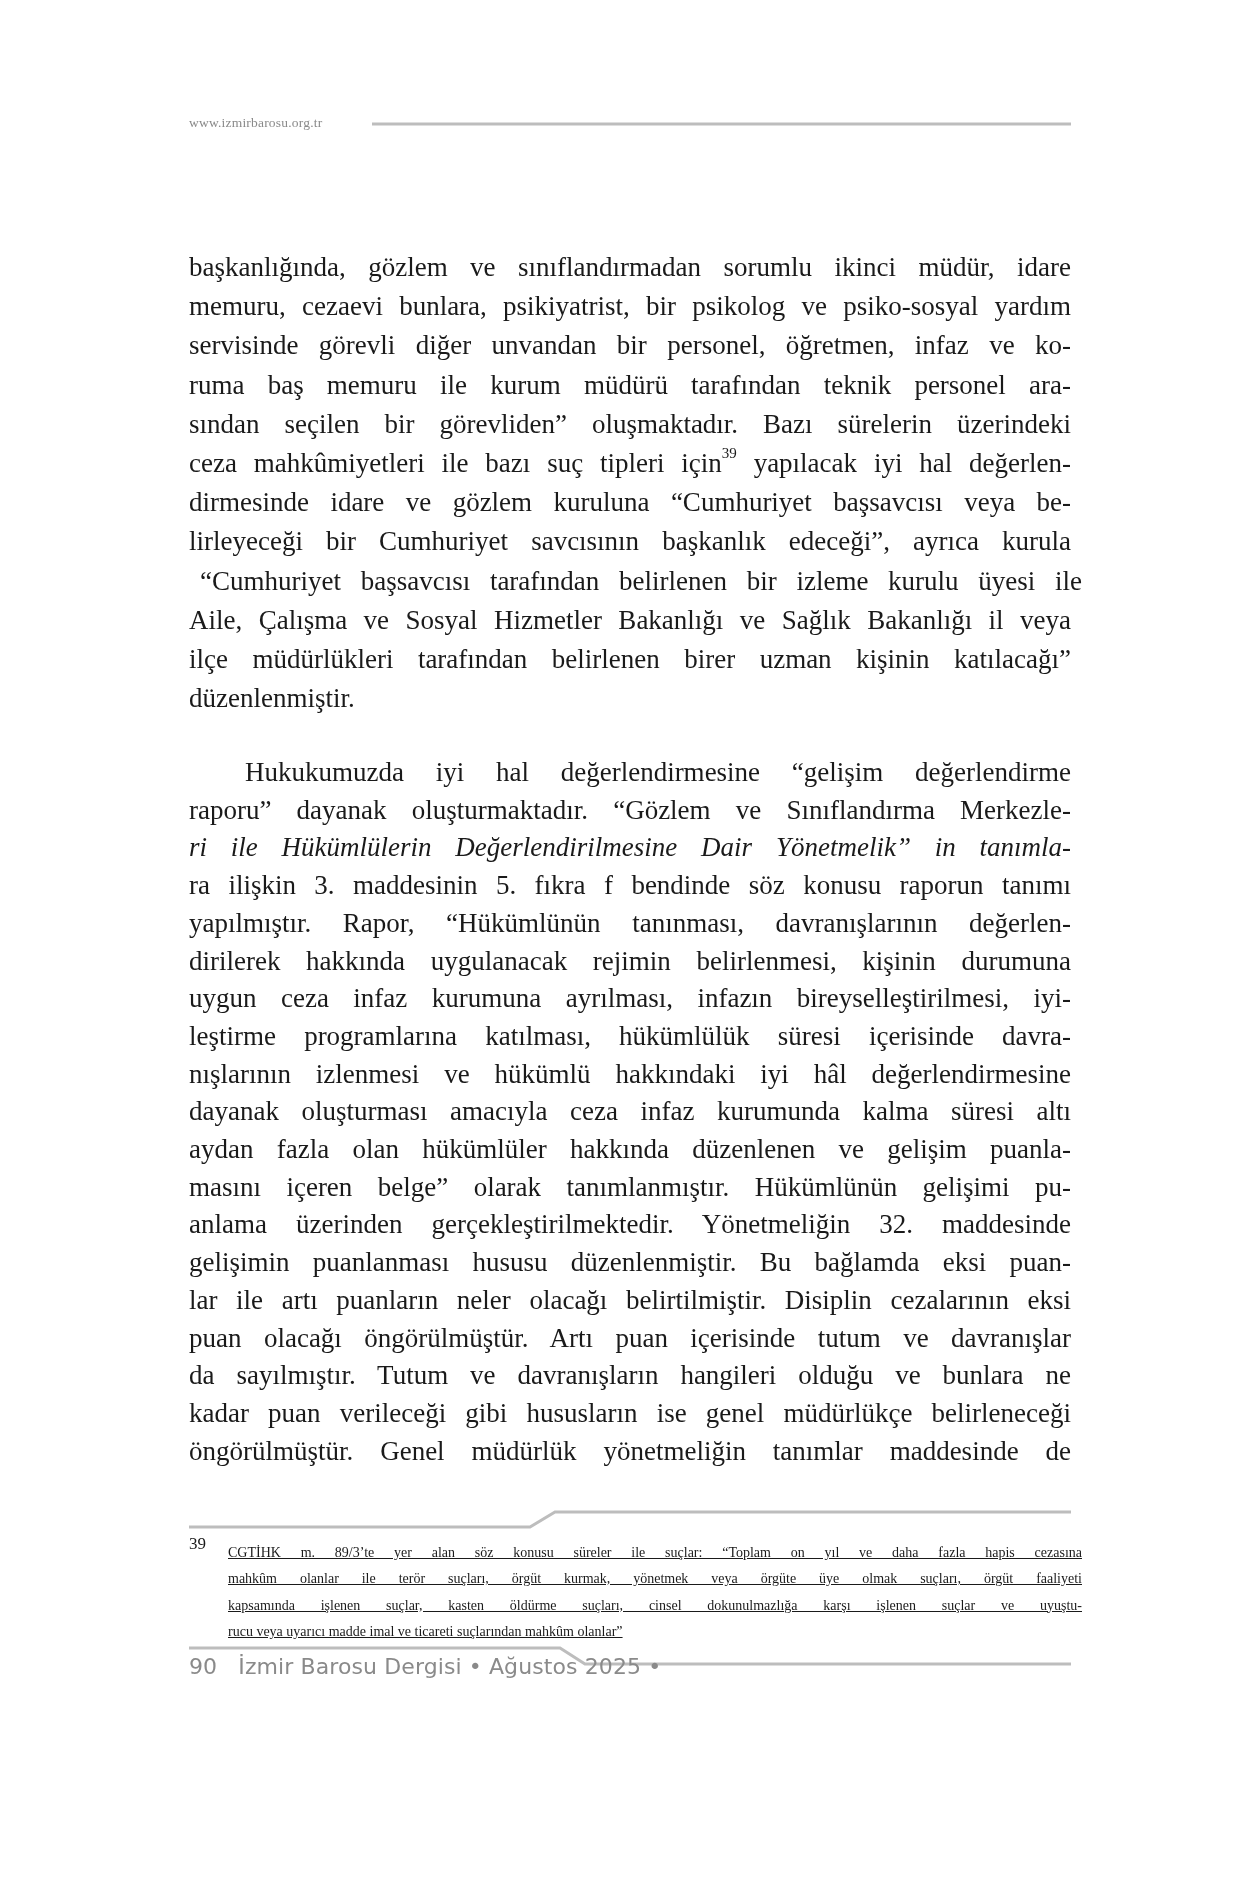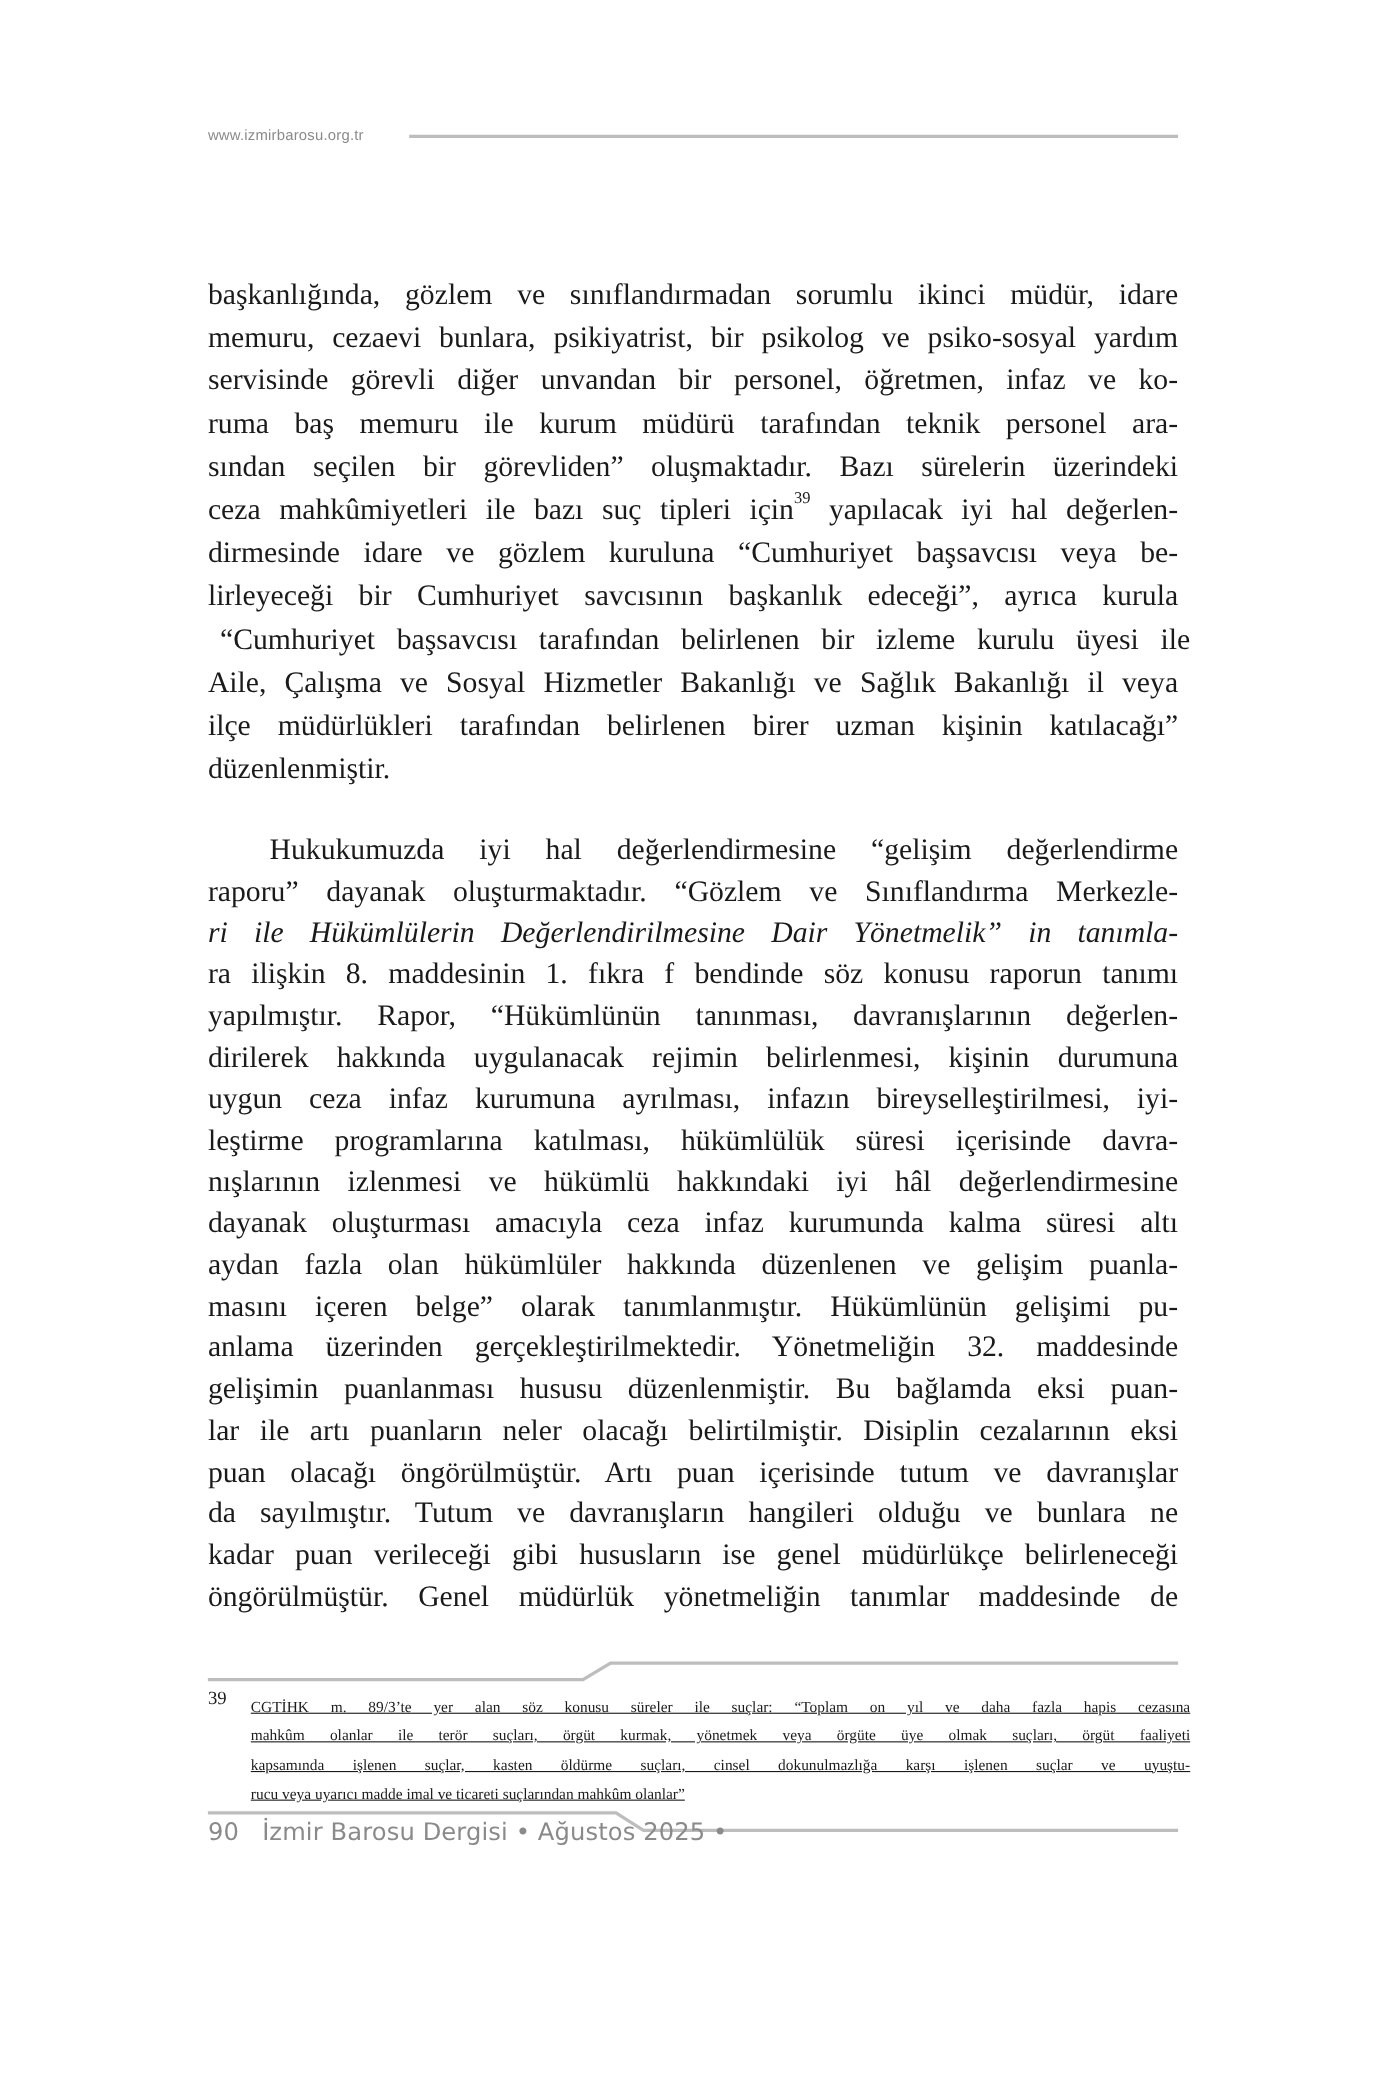--- a/index.html
+++ b/index.html
@@ -1,21 +1,21 @@
 <!DOCTYPE html>
 <html><head>
 <meta charset="utf-8">
 <style>
   html, body { margin:0; padding:0; background:#ffffff; }
   body { width:1260px; height:1890px; position:relative; overflow:hidden; }
   .page { position:absolute; left:0; top:0; width:1260px; height:1890px; background:#ffffff; }
 
   .hdr-text {
     position:absolute; left:189px; top:113px;
-    font-family:Liberation Sans, sans-serif; font-size:13.5px; color:#8a8a8a;
+    font-family:Liberation Serif, serif; font-size:13.5px; color:#8a8a8a;
     letter-spacing:0.2px; white-space:nowrap; line-height:20px;
   }
 
   .body-line {
     position:absolute; left:189px; width:882px;
     font-family:"Liberation Serif", serif; font-size:27px; color:#1a1a1a;
     text-align:justify; text-align-last:justify; white-space:nowrap;
     line-height:30px; height:30px;
   }
   .body-line.last { text-align-last:left; }
@@ -67,21 +67,21 @@
       <div class="body-line" style="top: 526.4px;">lirleyeceği bir Cumhuriyet savcısının başkanlık edeceği”, ayrıca kurula</div>
       <div class="body-line" style="top: 565.6px; margin-left: 11px;">“Cumhuriyet başsavcısı tarafından belirlenen bir izleme kurulu üyesi ile</div>
       <div class="body-line" style="top: 604.8px;">Aile, Çalışma ve Sosyal Hizmetler Bakanlığı ve Sağlık Bakanlığı il veya</div>
       <div class="body-line" style="top: 644px;">ilçe müdürlükleri tarafından belirlenen birer uzman kişinin katılacağı”</div>
       <div class="body-line last" style="top: 683.2px;">düzenlenmiştir.</div>
     </div>
   <div id="para2">
       <div class="body-line indent" style="top: 757px;">Hukukumuzda iyi hal değerlendirmesine “gelişim değerlendirme</div>
       <div class="body-line" style="top: 794.7px;">raporu” dayanak oluşturmaktadır. “Gözlem ve Sınıflandırma Merkezle-</div>
       <div class="body-line" style="top: 832.4px; font-style: italic;">ri ile Hükümlülerin Değerlendirilmesine Dair Yönetmelik” in tanımla-</div>
-      <div class="body-line" style="top: 870.1px;">ra ilişkin 8. maddesinin 1. fıkra f bendinde söz konusu raporun tanımı</div>
+      <div class="body-line" style="top: 870.1px;">ra ilişkin 3. maddesinin 5. fıkra f bendinde söz konusu raporun tanımı</div>
       <div class="body-line" style="top: 907.8px;">yapılmıştır. Rapor, “Hükümlünün tanınması, davranışlarının değerlen-</div>
       <div class="body-line" style="top: 945.5px;">dirilerek hakkında uygulanacak rejimin belirlenmesi, kişinin durumuna</div>
       <div class="body-line" style="top: 983.2px;">uygun ceza infaz kurumuna ayrılması, infazın bireyselleştirilmesi, iyi-</div>
       <div class="body-line" style="top: 1020.9px;">leştirme programlarına katılması, hükümlülük süresi içerisinde davra-</div>
       <div class="body-line" style="top: 1058.6px;">nışlarının izlenmesi ve hükümlü hakkındaki iyi hâl değerlendirmesine</div>
       <div class="body-line" style="top: 1096.3px;">dayanak oluşturması amacıyla ceza infaz kurumunda kalma süresi altı</div>
       <div class="body-line" style="top: 1134px;">aydan fazla olan hükümlüler hakkında düzenlenen ve gelişim puanla-</div>
       <div class="body-line" style="top: 1171.7px;">masını içeren belge” olarak tanımlanmıştır. Hükümlünün gelişimi pu-</div>
       <div class="body-line" style="top: 1209.4px;">anlama üzerinden gerçekleştirilmektedir. Yönetmeliğin 32. maddesinde</div>
       <div class="body-line" style="top: 1247.1px;">gelişimin puanlanması hususu düzenlenmiştir. Bu bağlamda eksi puan-</div>

